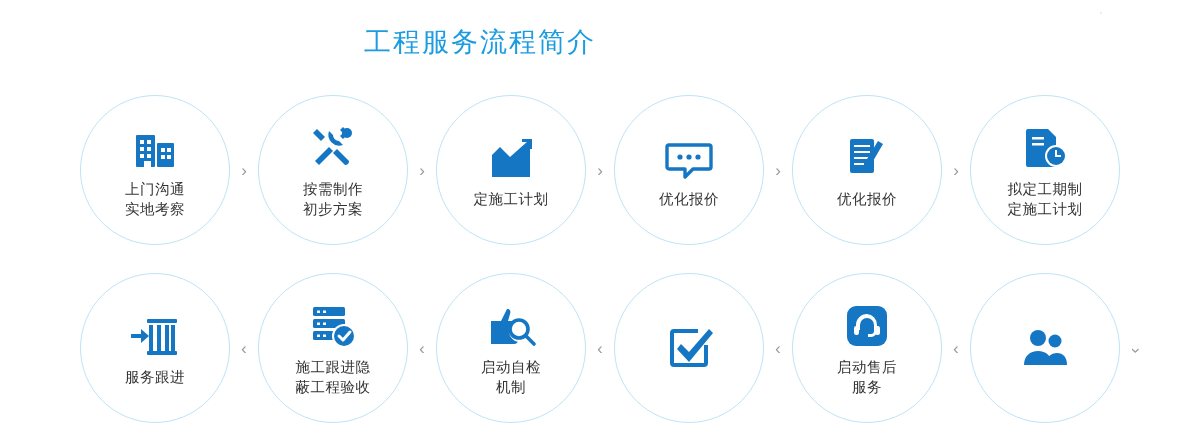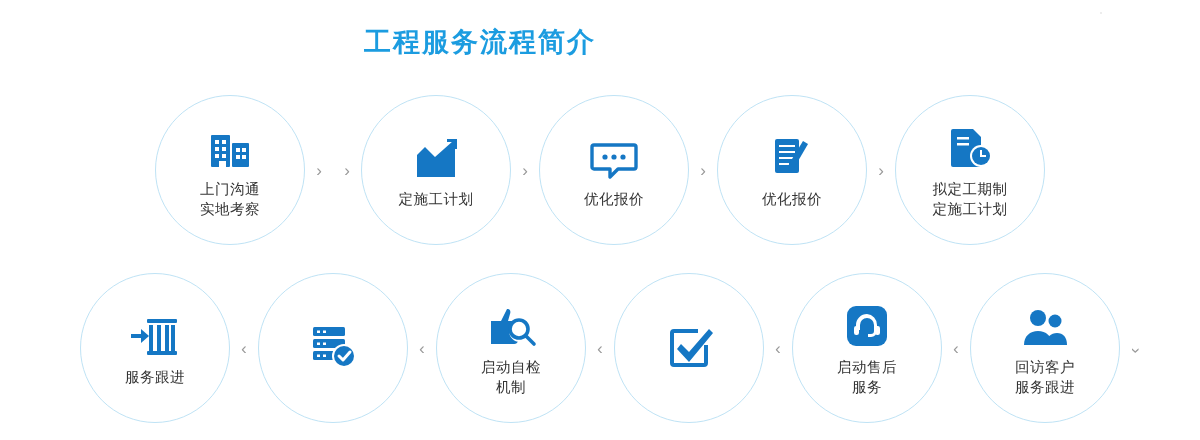--- a/index.html
+++ b/index.html
@@ -14,21 +14,21 @@
     overflow: hidden;
     position: relative;
   }
   .page-title {
     position: absolute;
     top: 24px;
     left: 0;
     width: 960px;
     text-align: center;
     font-size: 27px;
-    font-weight: bold;
+    font-weight: normal;
     color: #1b9ce0;
     letter-spacing: 2px;
   }
   .flow {
     position: absolute;
     top: 90px;
     left: 0;
     width: 1200px;
   }
   .row {
@@ -130,20 +130,36 @@
             <rect x="14" y="38" width="7" height="6" fill="#ffffff"></rect>
           </g>
         </svg>
       </span>
       <span class="label">上门沟通
 实地考察</span>
     </div>
 
     <div class="arrow">›</div>
 
+    <div class="node">
+      <span class="icon">
+        <svg width="52" height="52" viewBox="0 0 52 52">
+          <g fill="#1577c4">
+            <path d="M8 40 L22 26 L26 30 L12 44 Z"></path>
+            <path d="M22 10 a11 11 0 0 0 14 14 l-4 -4 a6 6 0 0 1 -6 -6 Z" transform="rotate(0 29 17)"></path>
+            <path d="M36 6 l6 6 -6 6 -3 -3 3 -3 -3 -3 Z"></path>
+            <path d="M30 28 L42 40 a4 4 0 0 1 -4 4 L26 32 Z"></path>
+            <circle cx="40" cy="12" r="5"></circle>
+            <path d="M10 8 l8 8 -4 4 -8 -8 Z"></path>
+          </g>
+        </svg>
+      </span>
+      <span class="label">按需制作
+初步方案</span>
+    </div>
 
     <div class="arrow">›</div>
 
     <div class="node">
       <span class="icon">
         <svg width="50" height="50" viewBox="0 0 50 50">
           <g fill="#1577c4">
             <polygon points="6,44 6,22 14,14 24,24 42,8 44,10 44,44"></polygon>
             <rect x="36" y="6" width="10" height="3"></rect>
             <rect x="43" y="6" width="3" height="10"></rect>
@@ -219,22 +235,20 @@
       <span class="icon">
         <svg width="52" height="46" viewBox="0 0 52 46">
           <g fill="#1577c4">
             <circle cx="19" cy="13" r="8"></circle>
             <path d="M5 40 c0 -9 6 -14 14 -14 c8 0 14 5 14 14 z"></path>
             <circle cx="36" cy="16" r="6.5"></circle>
             <path d="M27 40 c0 -8 5 -12 11 -12 c6 0 10 4 10 12 z"></path>
           </g>
         </svg>
       </span>
-      <span class="label">回访客户
-服务跟进</span>
     </div>
 
     <div class="arrow rev">›</div>
 
     <div class="node">
       <span class="icon">
         <svg width="50" height="50" viewBox="0 0 50 50">
           <g fill="#1577c4">
             <rect x="5" y="5" width="40" height="40" rx="9"></rect>
             <path d="M25 13 a11 11 0 0 0 -11 11 v5 h4 v-5 a7 7 0 0 1 14 0 v6 a3 3 0 0 1 -3 3 h-3 v3 h3 a6 6 0 0 0 6 -6 v-6 a11 11 0 0 0 -10 -11 z" fill="#ffffff"></path>
@@ -293,20 +307,22 @@
             <rect x="10" y="21.5" width="3" height="2.5" fill="#ffffff"></rect>
             <rect x="16" y="21.5" width="3" height="2.5" fill="#ffffff"></rect>
             <rect x="10" y="33.5" width="3" height="2.5" fill="#ffffff"></rect>
             <rect x="16" y="33.5" width="3" height="2.5" fill="#ffffff"></rect>
             <circle cx="37" cy="35" r="12" fill="#ffffff"></circle>
             <circle cx="37" cy="35" r="10" fill="#1577c4"></circle>
             <path d="M32 35 l4 4 7 -8" fill="none" stroke="#ffffff" stroke-width="3" stroke-linecap="round" stroke-linejoin="round"></path>
           </g>
         </svg>
       </span>
+      <span class="label">施工跟进隐
+蔽工程验收</span>
     </div>
 
     <div class="arrow rev">›</div>
 
     <div class="node">
       <span class="icon">
         <svg width="52" height="48" viewBox="0 0 52 48">
           <g fill="#1577c4">
             <rect x="18" y="6" width="30" height="4" rx="1"></rect>
             <rect x="20" y="12" width="4" height="26"></rect>

